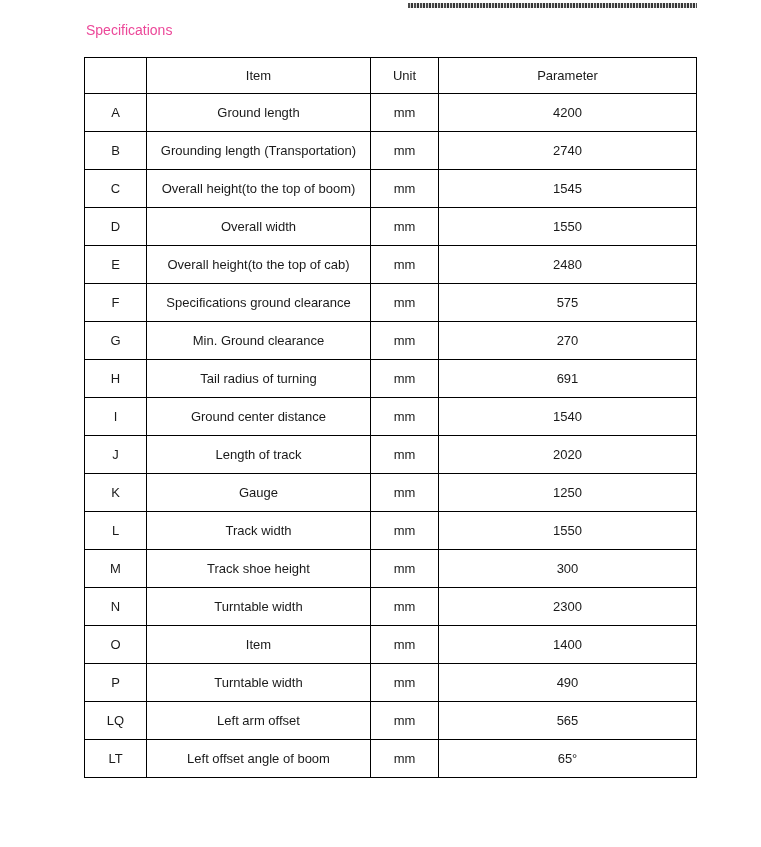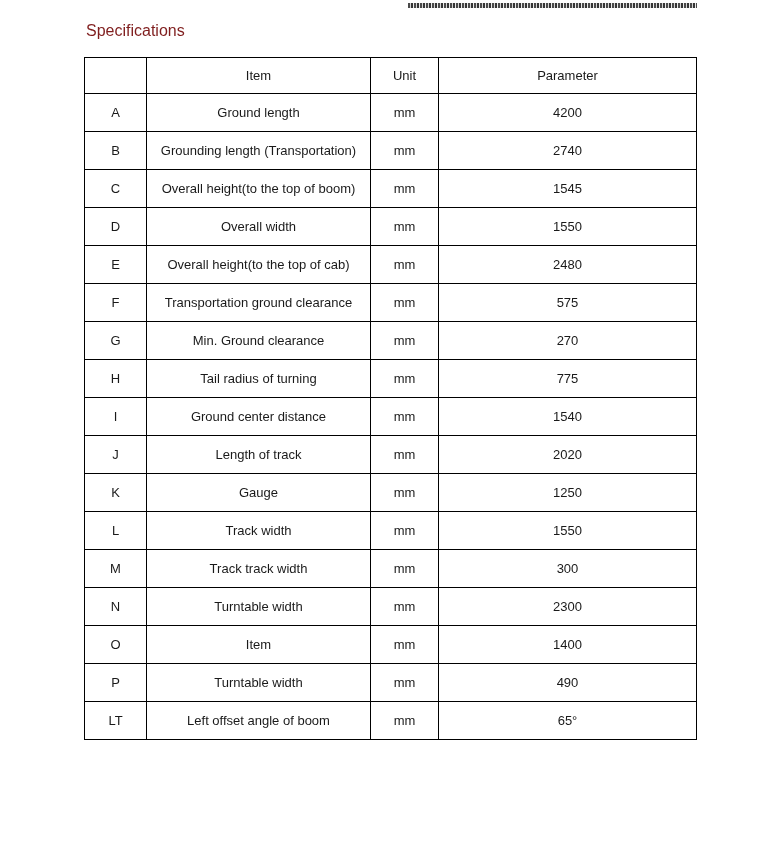--- a/index.html
+++ b/index.html
@@ -28,22 +28,22 @@
       #cccccc 2px, #cccccc 3px,
       #111111 3px, #111111 5px,
       #e6e6e6 5px, #e6e6e6 6px
     );
     opacity: 0.85;
   }
   .title {
     position: absolute;
     left: 86px;
     top: 22px;
-    font-size: 16px;
-    color: #7f1d1d;
+    font-size: 14px;
+    color: #ec4899;
   }
   table.spec {
     position: absolute;
     left: 84px;
     top: 57px;
     border-collapse: collapse;
     table-layout: fixed;
     width: 612px;
   }
   table.spec th,
@@ -115,35 +115,35 @@
           <td>1550</td>
         </tr>
         <tr>
           <td>E</td>
           <td>Overall height(to the top of cab)</td>
           <td>mm</td>
           <td>2480</td>
         </tr>
         <tr>
           <td>F</td>
-          <td>Transportation ground clearance</td>
+          <td>Specifications ground clearance</td>
           <td>mm</td>
           <td>575</td>
         </tr>
         <tr>
           <td>G</td>
           <td>Min. Ground clearance</td>
           <td>mm</td>
           <td>270</td>
         </tr>
         <tr>
           <td>H</td>
           <td>Tail radius of turning</td>
           <td>mm</td>
-          <td>775</td>
+          <td>691</td>
         </tr>
         <tr>
           <td>I</td>
           <td>Ground center distance</td>
           <td>mm</td>
           <td>1540</td>
         </tr>
         <tr>
           <td>J</td>
           <td>Length of track</td>
@@ -157,21 +157,21 @@
           <td>1250</td>
         </tr>
         <tr>
           <td>L</td>
           <td>Track width</td>
           <td>mm</td>
           <td>1550</td>
         </tr>
         <tr>
           <td>M</td>
-          <td>Track track width</td>
+          <td>Track shoe height</td>
           <td>mm</td>
           <td>300</td>
         </tr>
         <tr>
           <td>N</td>
           <td>Turntable width</td>
           <td>mm</td>
           <td>2300</td>
         </tr>
         <tr>
@@ -180,20 +180,26 @@
           <td>mm</td>
           <td>1400</td>
         </tr>
         <tr>
           <td>P</td>
           <td>Turntable width</td>
           <td>mm</td>
           <td>490</td>
         </tr>
         <tr>
+          <td>LQ</td>
+          <td>Left arm offset</td>
+          <td>mm</td>
+          <td>565</td>
+        </tr>
+        <tr>
           <td>LT</td>
           <td>Left offset angle of boom</td>
           <td>mm</td>
           <td>65°</td>
         </tr>
       </tbody>
   </table>
 
 </div>
 

